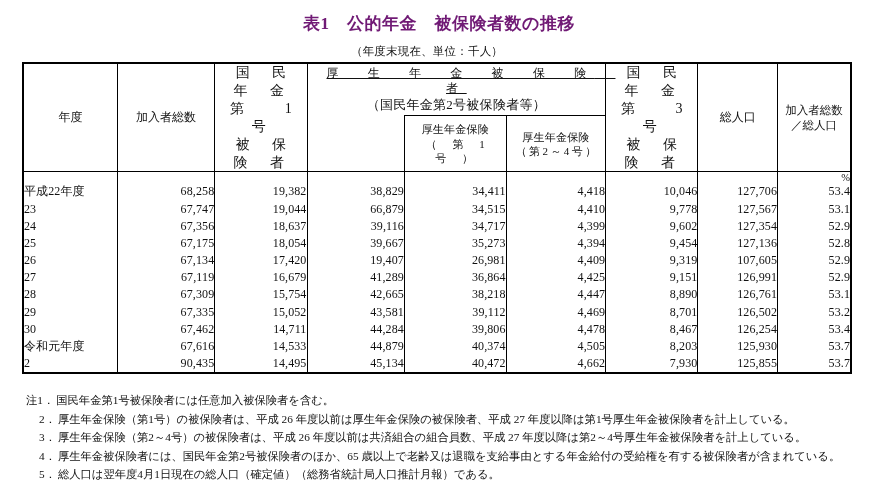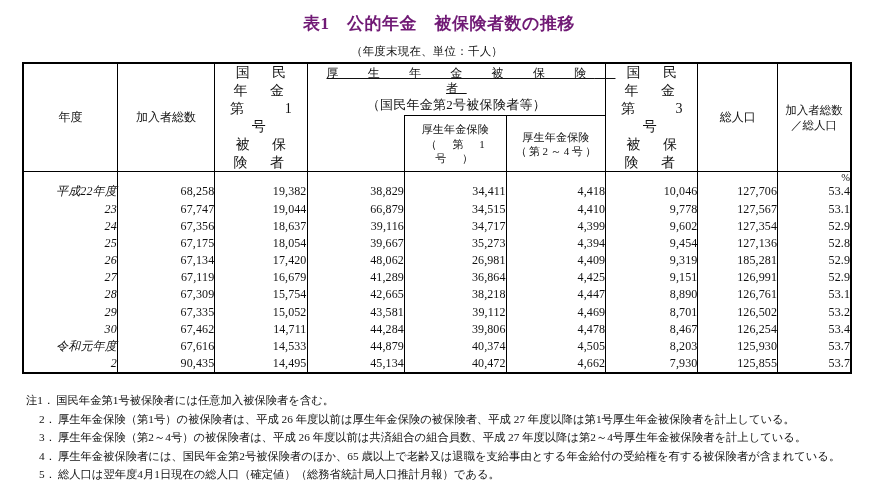--- a/index.html
+++ b/index.html
@@ -122,26 +122,25 @@
   
   td.num {
     text-align: right;
     padding: 0 6px 0 2px;
     font-size: 12px;
     line-height: 1.43;
     letter-spacing: 0.01em;
     white-space: nowrap;
   }
   td.yr {
-    text-align: right;
+    text-align: left;
     font-size: 12px;
     line-height: 1.43;
     letter-spacing: 0.01em;
     white-space: nowrap;
-    font-style: italic;
   }
   tr.datarow td { height: 15.2px; }
 
   
   td.pct-mark {
     text-align: right;
     padding: 0 6px 0 0;
     font-size: 10.5px;
     height: 11px;
     line-height: 1;
@@ -297,25 +296,25 @@
             <td class="num br">35,273</td>
             <td class="num br">4,394</td>
             <td class="num br">9,454</td>
             <td class="num br">127,136</td>
             <td class="num br-thick">52.8</td>
           </tr>
           <tr class="datarow">
             <td class="yr bl-thick br">26</td>
             <td class="num br">67,134</td>
             <td class="num br">17,420</td>
-            <td class="num br">48,062</td>
+            <td class="num br">19,407</td>
             <td class="num br">26,981</td>
             <td class="num br">4,409</td>
             <td class="num br">9,319</td>
-            <td class="num br">185,281</td>
+            <td class="num br">107,605</td>
             <td class="num br-thick">52.9</td>
           </tr>
           <tr class="datarow">
             <td class="yr bl-thick br">27</td>
             <td class="num br">67,119</td>
             <td class="num br">16,679</td>
             <td class="num br">41,289</td>
             <td class="num br">36,864</td>
             <td class="num br">4,425</td>
             <td class="num br">9,151</td>

